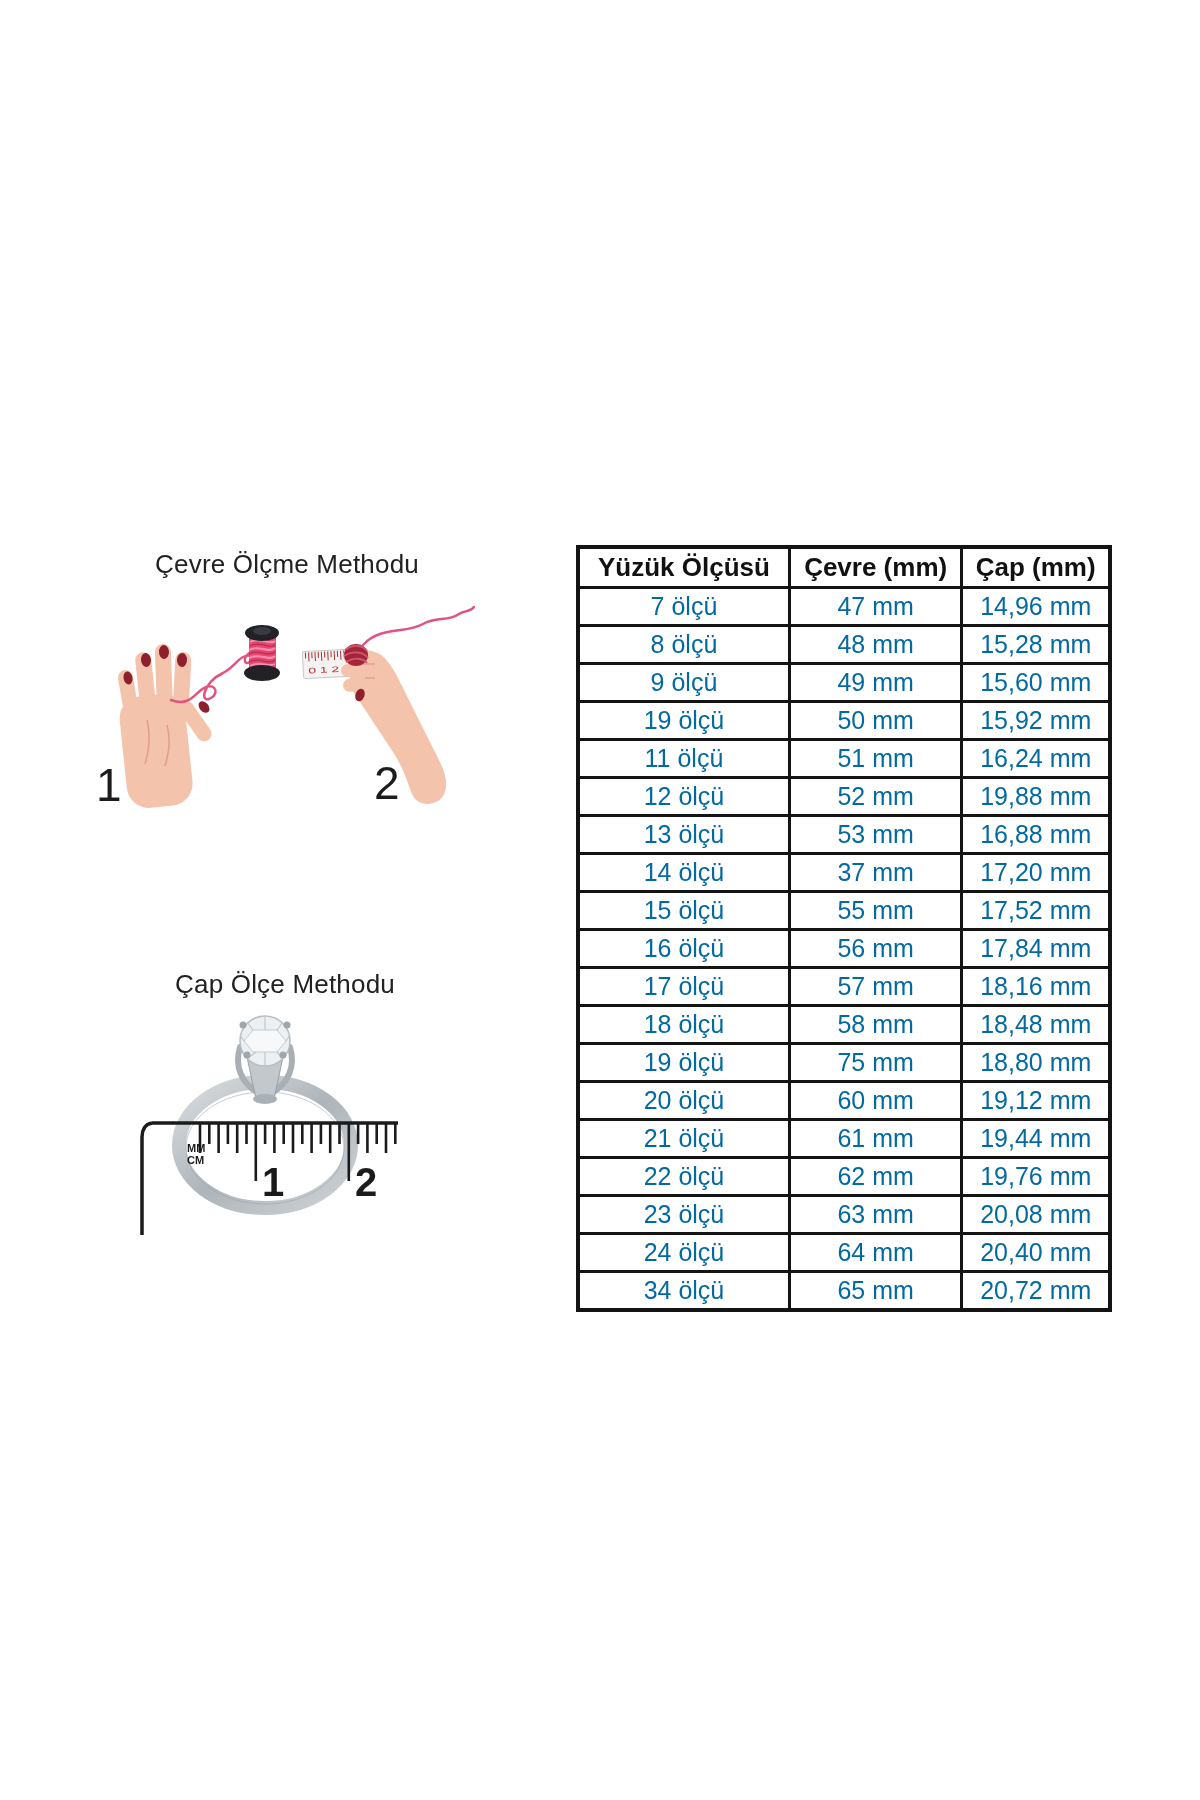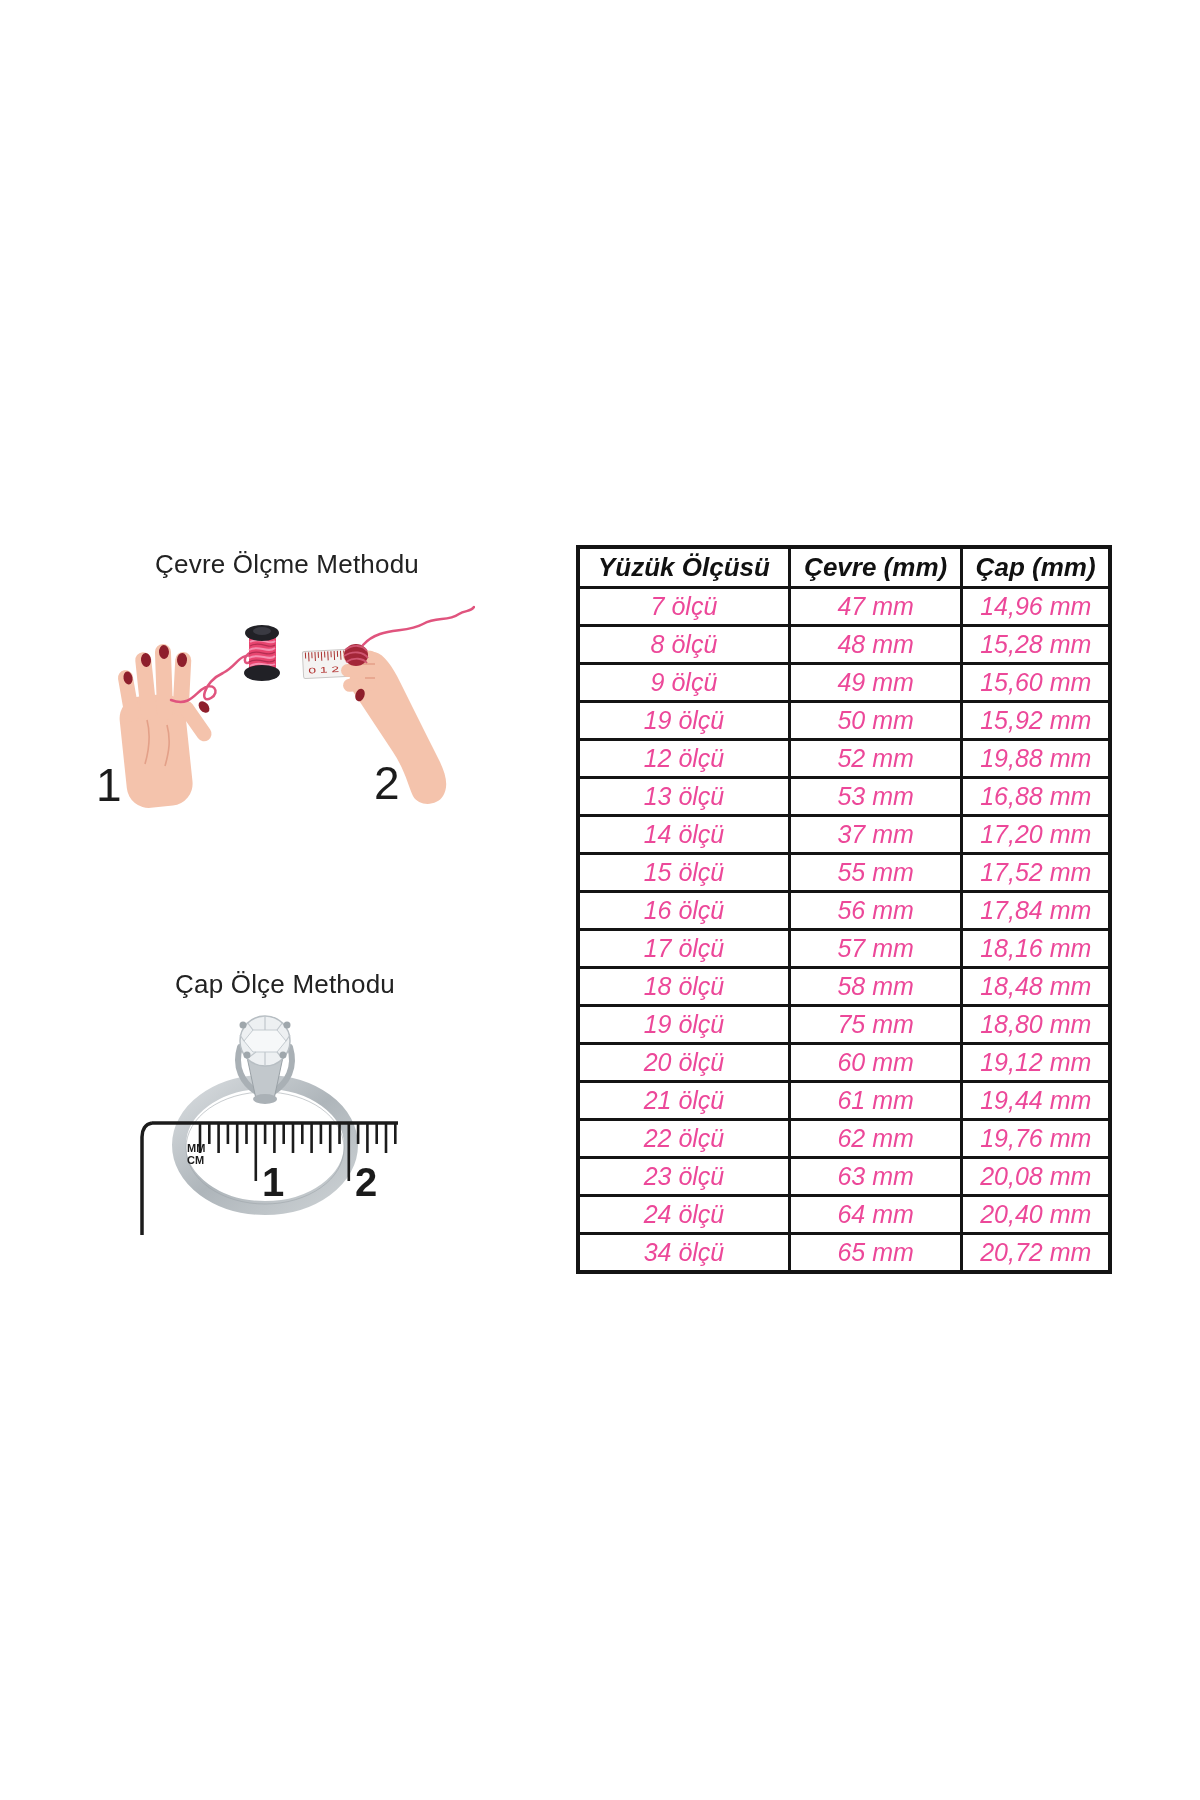--- a/index.html
+++ b/index.html
@@ -18,28 +18,27 @@
   }
   #step-1{left:96px;top:762px;}
   #step-2{left:374px;top:760px;}
   .illu{position:absolute;}
   #illu-cevre{left:75px;top:600px;width:400px;height:250px;}
   #illu-cap{left:130px;top:1005px;width:290px;height:235px;}
   table.size-table{
     position:absolute;left:576px;top:545px;
     border-collapse:collapse;table-layout:fixed;
     border:4px solid #141414;
-    font-style:italic;
   }
   .size-table th,.size-table td{
     border:3px solid #141414;text-align:center;vertical-align:middle;
     padding:0;white-space:nowrap;overflow:hidden;
   }
   .size-table th{height:37px;font-size:26px;font-weight:bold;color:#111;}
-  .size-table td{height:35px;font-size:25px;color:#ec4899;}
+  .size-table td{height:35px;font-size:25px;color:#0369a1;}
 </style>
 </head>
 <body>
 
 <div class="page">
 
   <div class="section-title" id="title-cevre">Çevre Ölçme Methodu</div>
 
   <svg class="illu" id="illu-cevre" viewBox="0 0 400 250" xmlns="http://www.w3.org/2000/svg">
 
@@ -158,20 +157,25 @@
           <td>9 ölçü</td>
           <td>49 mm</td>
           <td>15,60 mm</td>
         </tr>
         <tr>
           <td>19 ölçü</td>
           <td>50 mm</td>
           <td>15,92 mm</td>
         </tr>
         <tr>
+          <td>11 ölçü</td>
+          <td>51 mm</td>
+          <td>16,24 mm</td>
+        </tr>
+        <tr>
           <td>12 ölçü</td>
           <td>52 mm</td>
           <td>19,88 mm</td>
         </tr>
         <tr>
           <td>13 ölçü</td>
           <td>53 mm</td>
           <td>16,88 mm</td>
         </tr>
         <tr>

